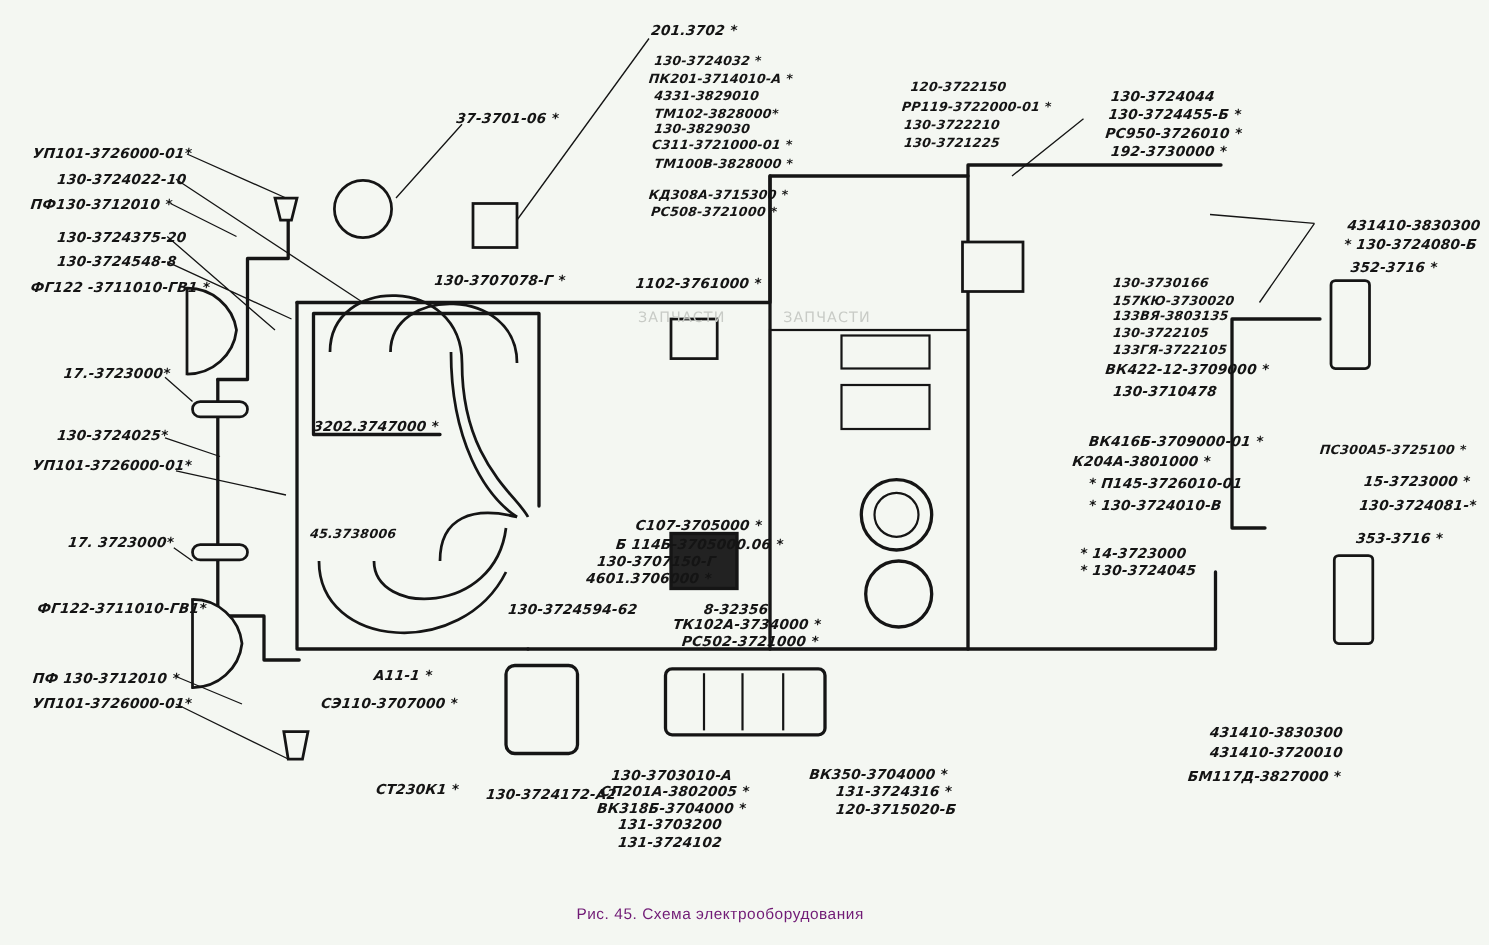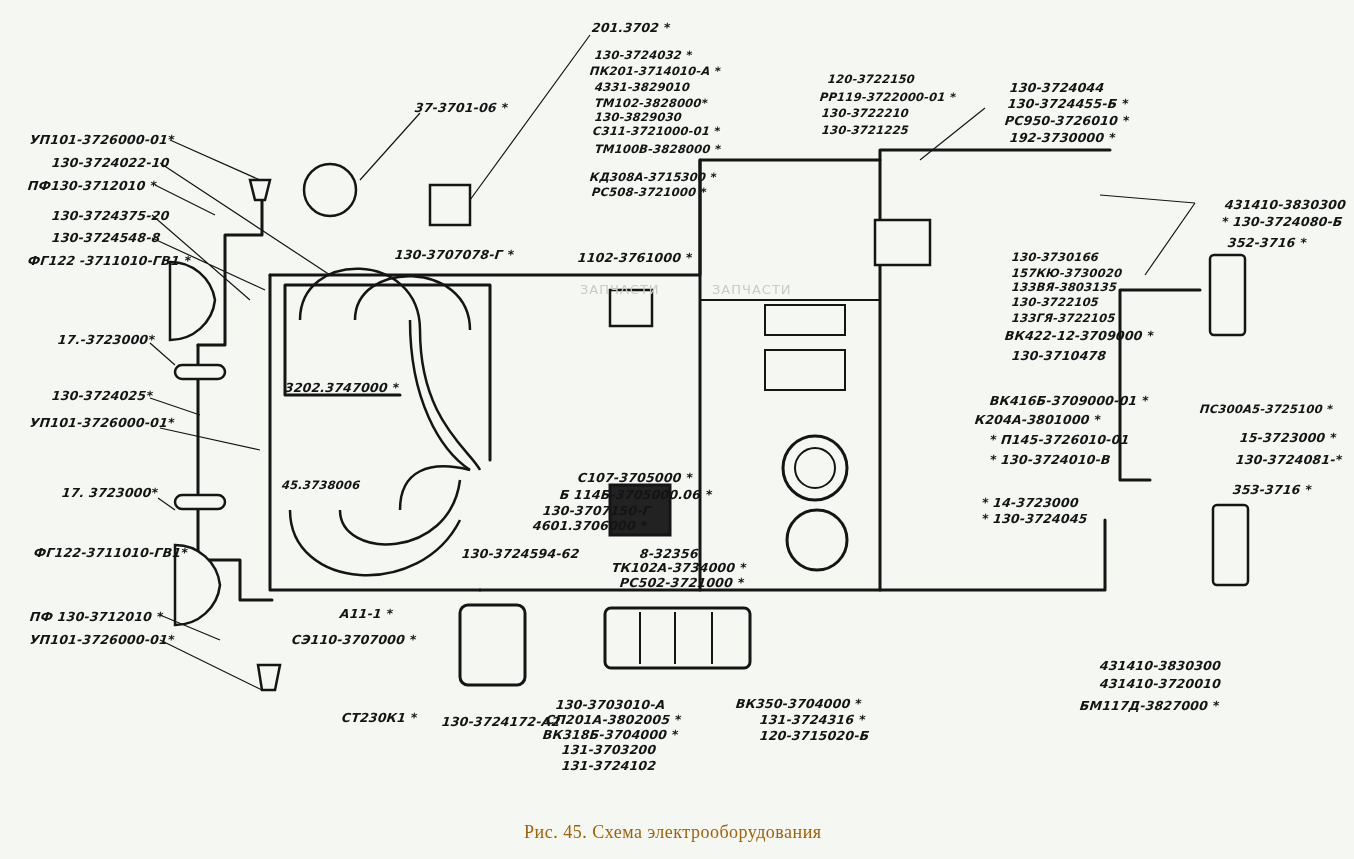--- a/index.html
+++ b/index.html
@@ -2,22 +2,22 @@
 <html><head>
 <meta charset="utf-8">
 <style>
   html, body { margin:0; padding:0; }
   body { width:1354px; height:859px; background:#f4f7f2; position:relative; overflow:hidden;
          font-family:"DejaVu Sans", sans-serif; color:#111; }
   #diagram { position:absolute; left:0; top:0; width:1354px; height:859px; }
   .lbl { position:absolute; font-family:"DejaVu Sans", sans-serif; font-style:italic; font-weight:bold;
          font-size:12.5px; letter-spacing:0.2px; white-space:nowrap; color:#141414; transform:skewX(-6deg); }
   .lbl.sm { font-size:11.5px; }
-  .caption { position:absolute; left:524px; top:822px; font-family:Liberation Serif, serif;
-             font-size:18px; letter-spacing:0.5px; color:#a16207; }
+  .caption { position:absolute; left:524px; top:822px; font-family:Liberation Sans, sans-serif;
+             font-size:14px; letter-spacing:0.5px; color:#701a75; }
   .wm { position:absolute; font-family:"DejaVu Sans", sans-serif; font-size:13px; color:#c8cbc6; letter-spacing:1px; }
 </style>
 </head>
 <body>
 
 <svg id="diagram" viewBox="0 0 1354 859" xmlns="http://www.w3.org/2000/svg">
   <g fill="none" stroke="#151515" stroke-width="3" stroke-linecap="round" stroke-linejoin="round">
 
     <path d="M270 275 H700 V160 H880 V150 H1110"></path>
     <path d="M270 275 V590 H480"></path>

